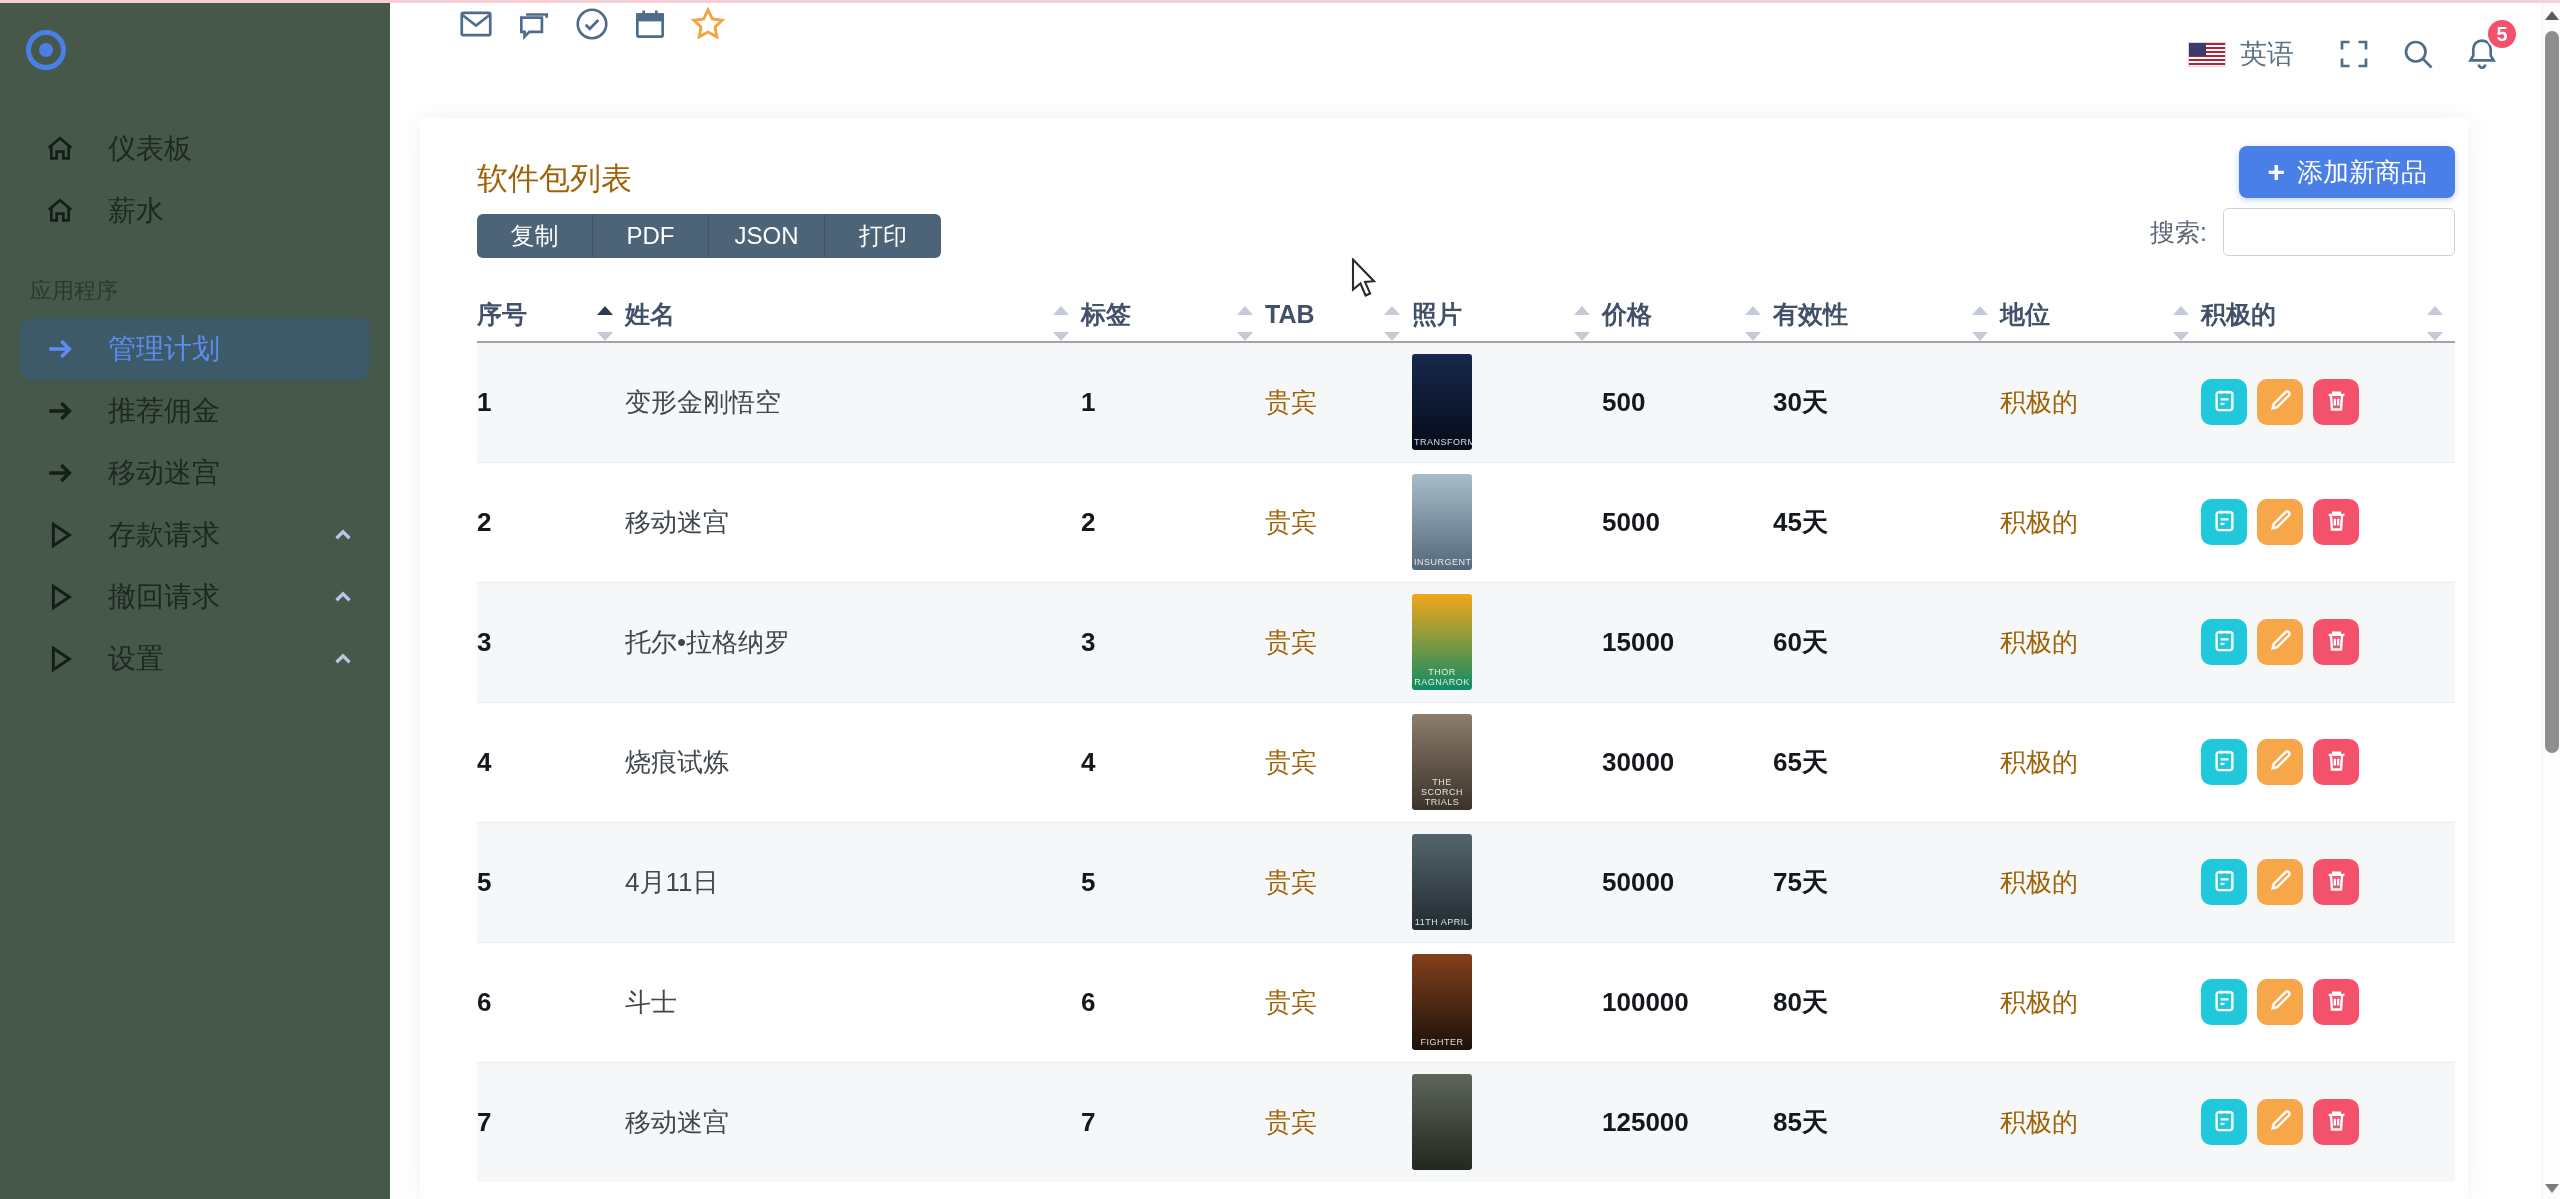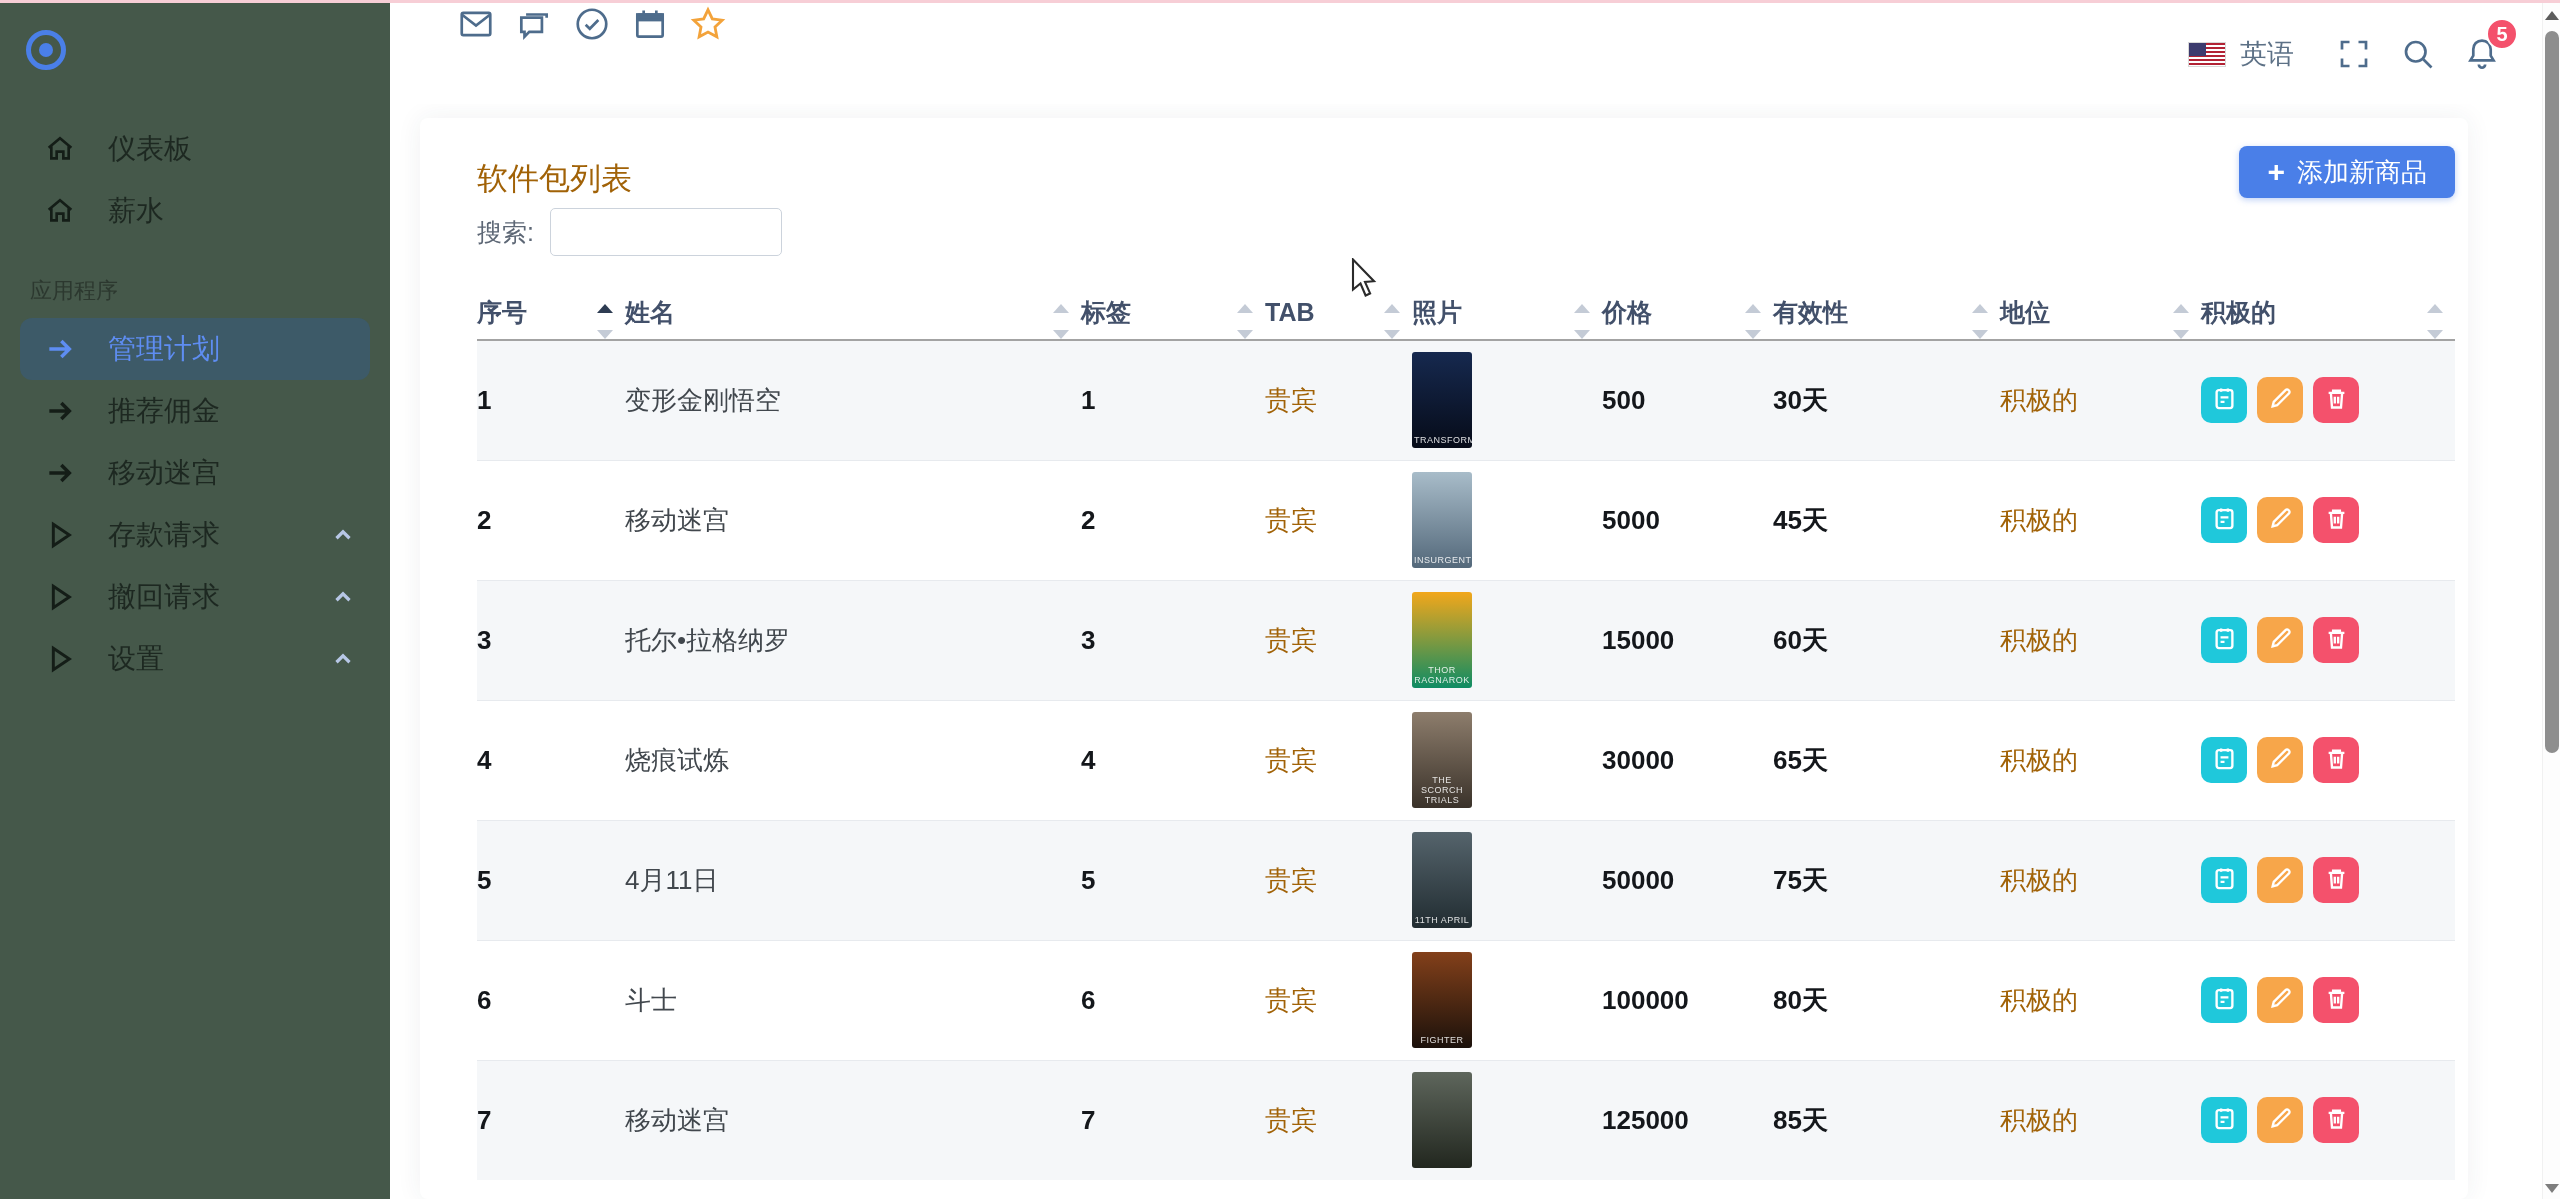--- a/index.html
+++ b/index.html
@@ -237,20 +237,26 @@
 <main class="card">
   <div class="card-head">
     <h1 class="page-title">软件包列表</h1>
     <button class="add-btn">
       <span class="plus">+</span>
       <span>添加新商品</span>
     </button>
   </div>
 
   <div class="toolbar">
+    <div class="export-group" id="export-group">
+        <button class="export-btn">复制</button>
+        <button class="export-btn">PDF</button>
+        <button class="export-btn">JSON</button>
+        <button class="export-btn">打印</button>
+      </div>
     <div class="search-wrap">
       <span class="search-label">搜索:</span>
       <input class="search-input" type="text" value="" style="">
     </div>
   </div>
 
   <table>
     <colgroup>
       <col style="width:148px">
         <col style="width:456px">

